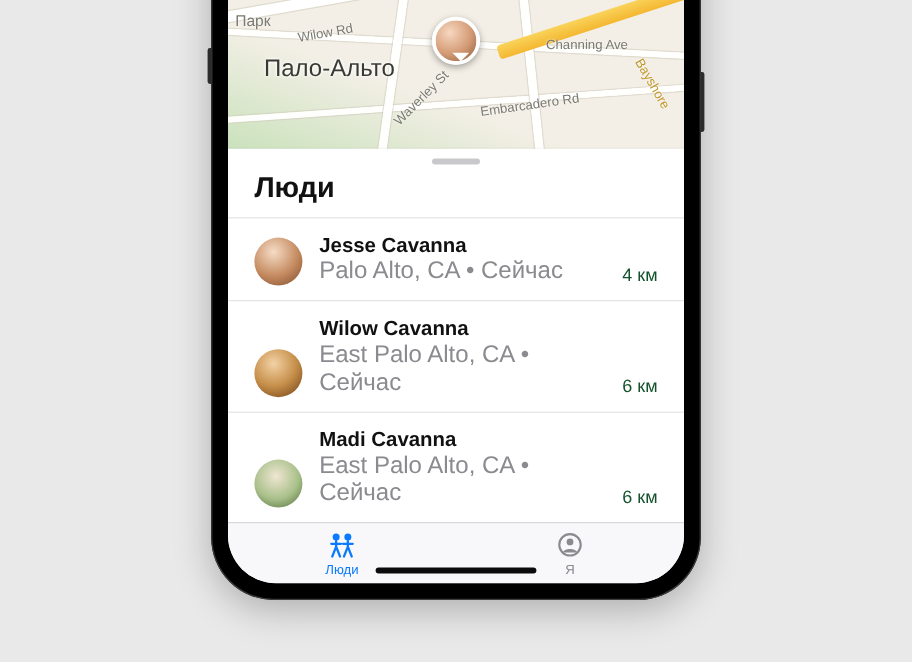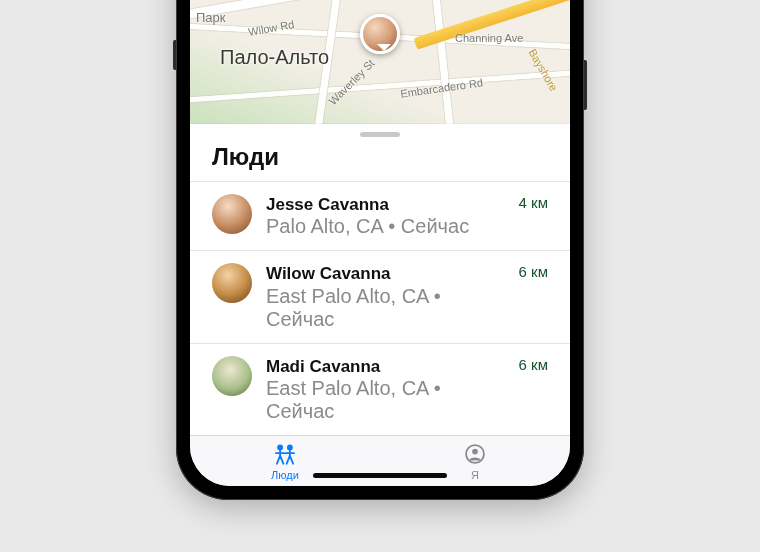--- a/index.html
+++ b/index.html
@@ -92,21 +92,21 @@
   .grabber {
     width:40px; height:5px; background:#c9c9cc; border-radius:3px;
     margin:7px auto 6px;
   }
   .sheet-title {
     font-size:24px; font-weight:700; color:#111;
     padding:0 22px 10px;
   }
 
   .row {
-    display:flex; align-items:flex-start; gap:14px;
+    display:flex; align-items:flex-end; gap:14px;
     padding:12px 22px;
     border-top:1px solid #e4e4e7;
   }
   .avatar {
     width:40px; height:40px; border-radius:50%; flex:0 0 40px;
     background:#ccc;
   }
   .av1{background:radial-gradient(circle at 40% 30%,#f6dcc6,#c48a5f 55%,#7a4a2c);}
   .av2{background:radial-gradient(circle at 40% 30%,#f3d2a6,#c7904b 50%,#6d3d12);}
   .av3{background:radial-gradient(circle at 45% 35%,#efe6d2,#a9c08a 55%,#4d6b36);}

